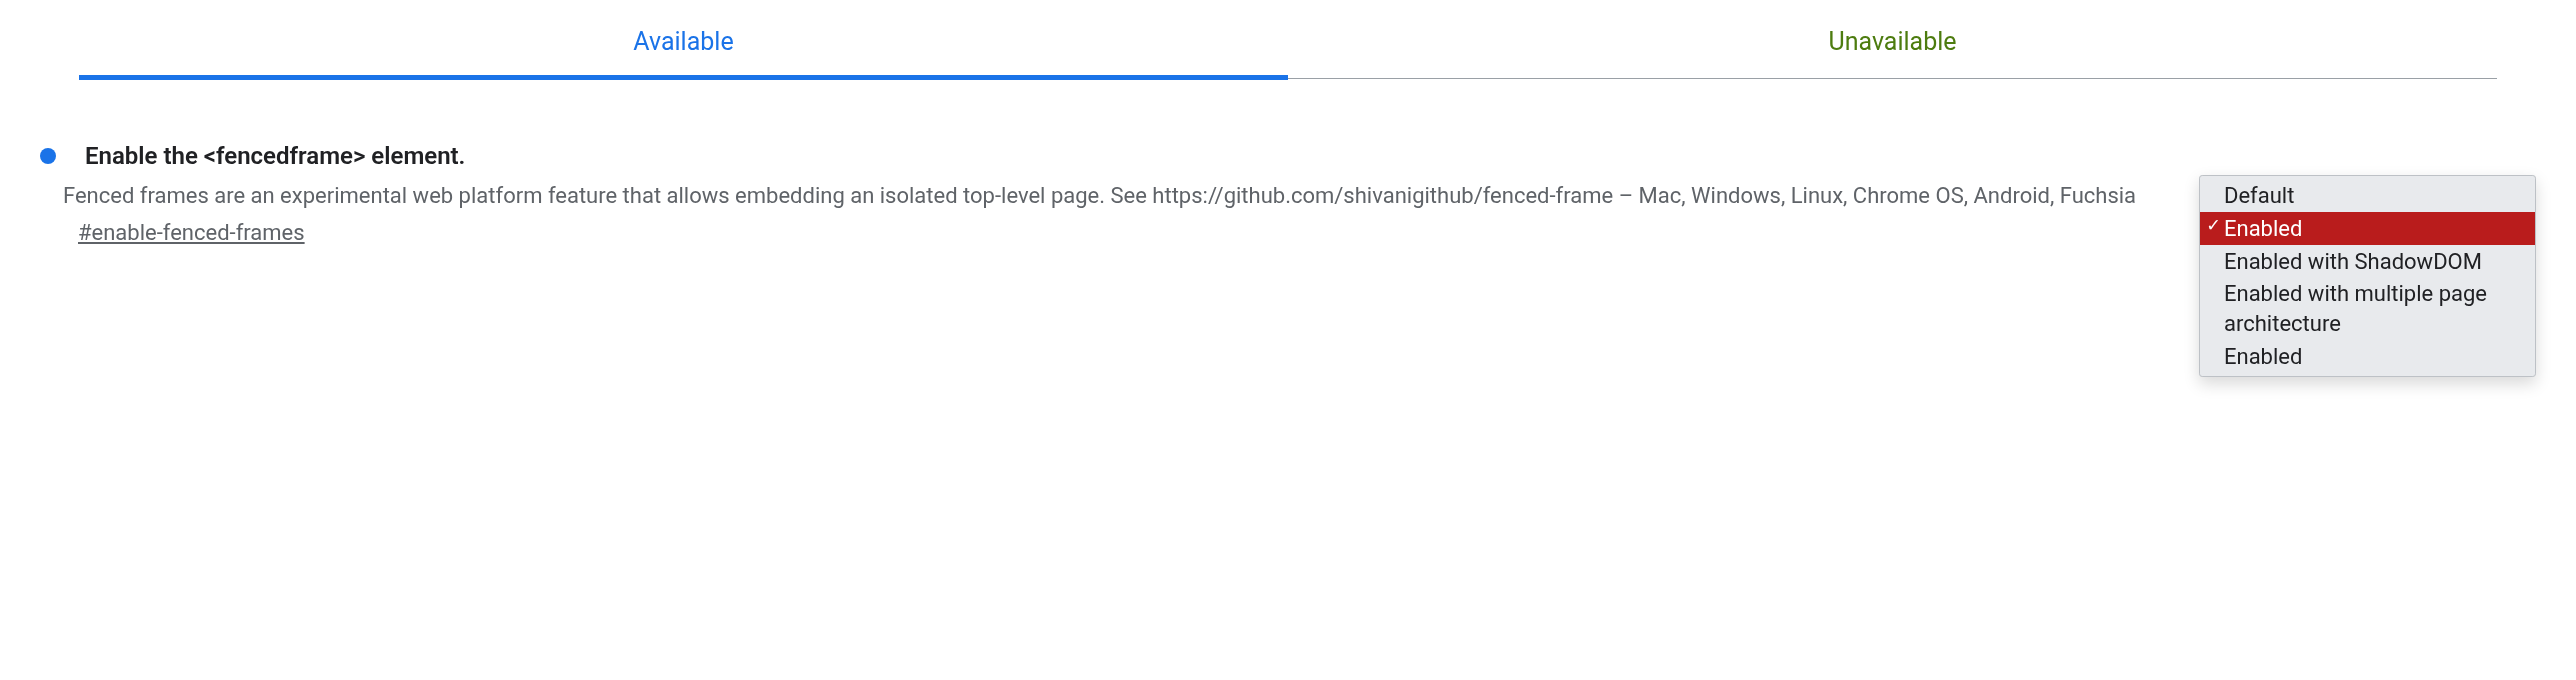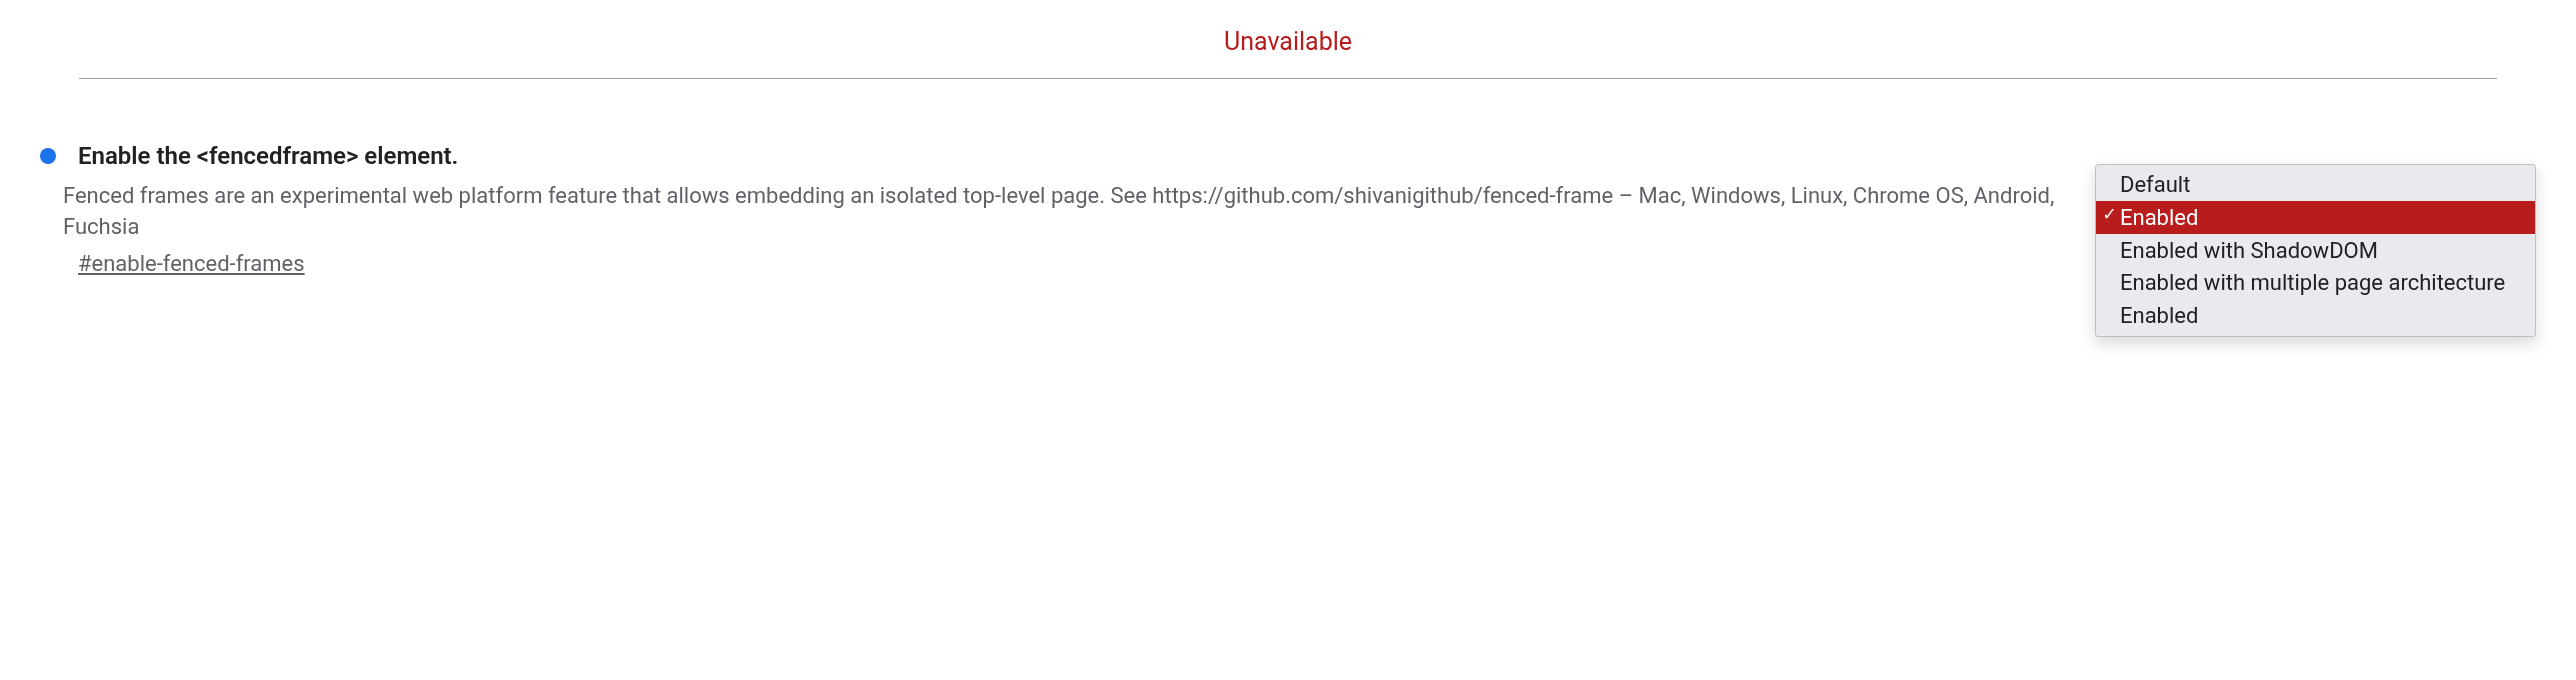--- a/index.html
+++ b/index.html
@@ -14,21 +14,21 @@
       display: flex;
       margin: 0 47px 63px 47px;
       border-bottom: 1.6px solid #9aa0a6;
       position: relative;
     }
     .tab {
       flex: 1;
       text-align: center;
       padding: 11px 0 22px 0;
       font-size: 25px;
-      color: #b91c1c;
+      color: #4d7c0f;
       cursor: pointer;
       position: relative;
     }
     .tab.active {
       color: #1a73e8;
     }
     .tab.active::after {
       content: "";
       position: absolute;
       left: 0; right: 0; bottom: -1.6px;
@@ -41,21 +41,21 @@
       gap: 32px;
       padding: 0 8px;
     }
     .flag-left {
       flex: 1;
       min-width: 0;
     }
     .flag-title-line {
       display: flex;
       align-items: center;
-      gap: 22px;
+      gap: 29px;
       margin-bottom: 11px;
     }
     .bullet {
       width: 16px;
       height: 16px;
       border-radius: 50%;
       background: #1a73e8;
       flex-shrink: 0;
     }
     .flag-title {
@@ -72,27 +72,27 @@
     }
     .flag-hash {
       color: #5f6368;
       font-size: 22px;
       margin-left: 38px;
       text-decoration: underline;
       cursor: pointer;
       display: inline-block;
     }
     .dropdown {
-      width: 441px;
+      width: 337px;
       background: #e8eaed;
       border: 0.8px solid #bdc1c6;
       border-radius: 3.2px;
       box-shadow: 0 6.3px 16px rgba(0,0,0,0.15);
       overflow: hidden;
-      margin-top: 22px;
+      margin-top: 33px;
       flex-shrink: 0;
       padding: 3.2px 0;
     }
     .dropdown-option {
       padding: 1.6px 12.6px 1.6px 24px;
       font-size: 22px;
       color: #202124;
       cursor: pointer;
       position: relative;
       line-height: 1.35;
@@ -106,20 +106,21 @@
       position: absolute;
       left: 6.3px;
       top: 1.6px;
       font-size: 17.4px;
     }
   </style>
 </head>
 <body>
 
 <div class="tabs">
+  <div class="tab active">Available</div>
   <div class="tab">Unavailable</div>
 </div>
 
 <div class="flag-row">
   <div class="flag-left">
     <div class="flag-title-line">
       <span class="bullet"></span>
       <span class="flag-title">Enable the &lt;fencedframe&gt; element.</span>
     </div>
     <div class="flag-desc">Fenced frames are an experimental web platform feature that allows embedding an isolated top-level page. See https://github.com/shivanigithub/fenced-frame – Mac, Windows, Linux, Chrome OS, Android, Fuchsia</div>

